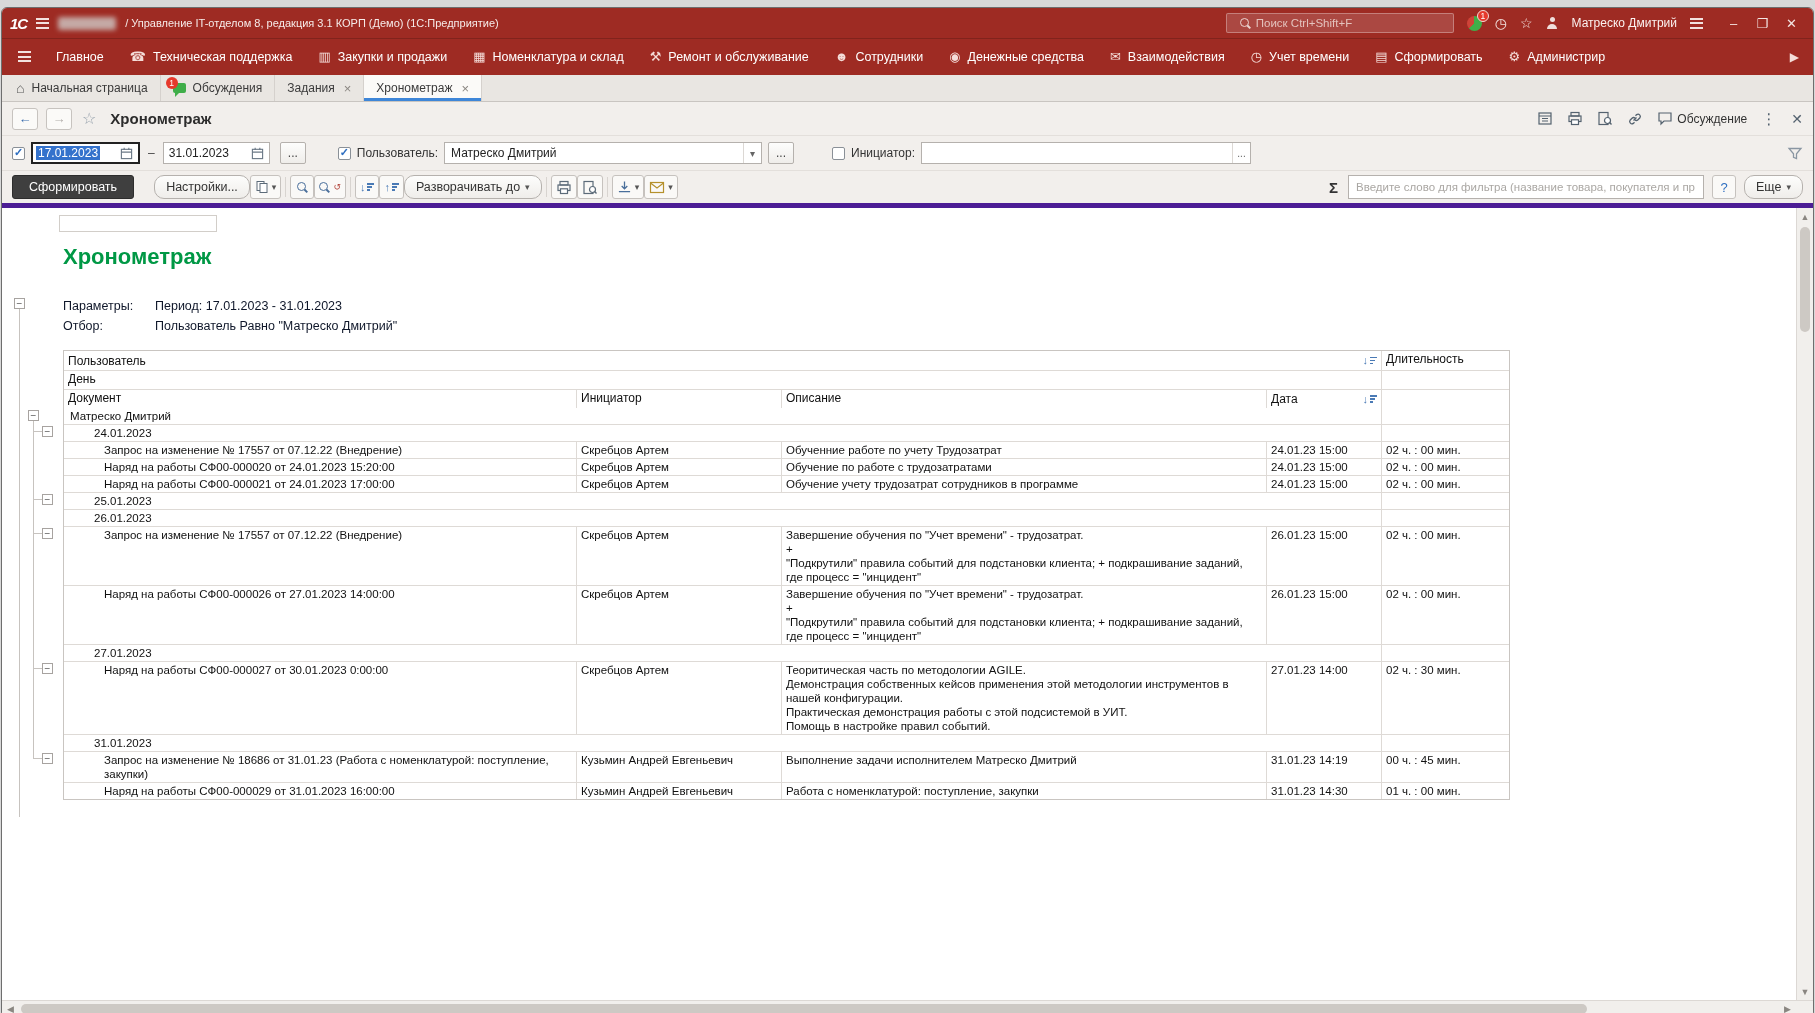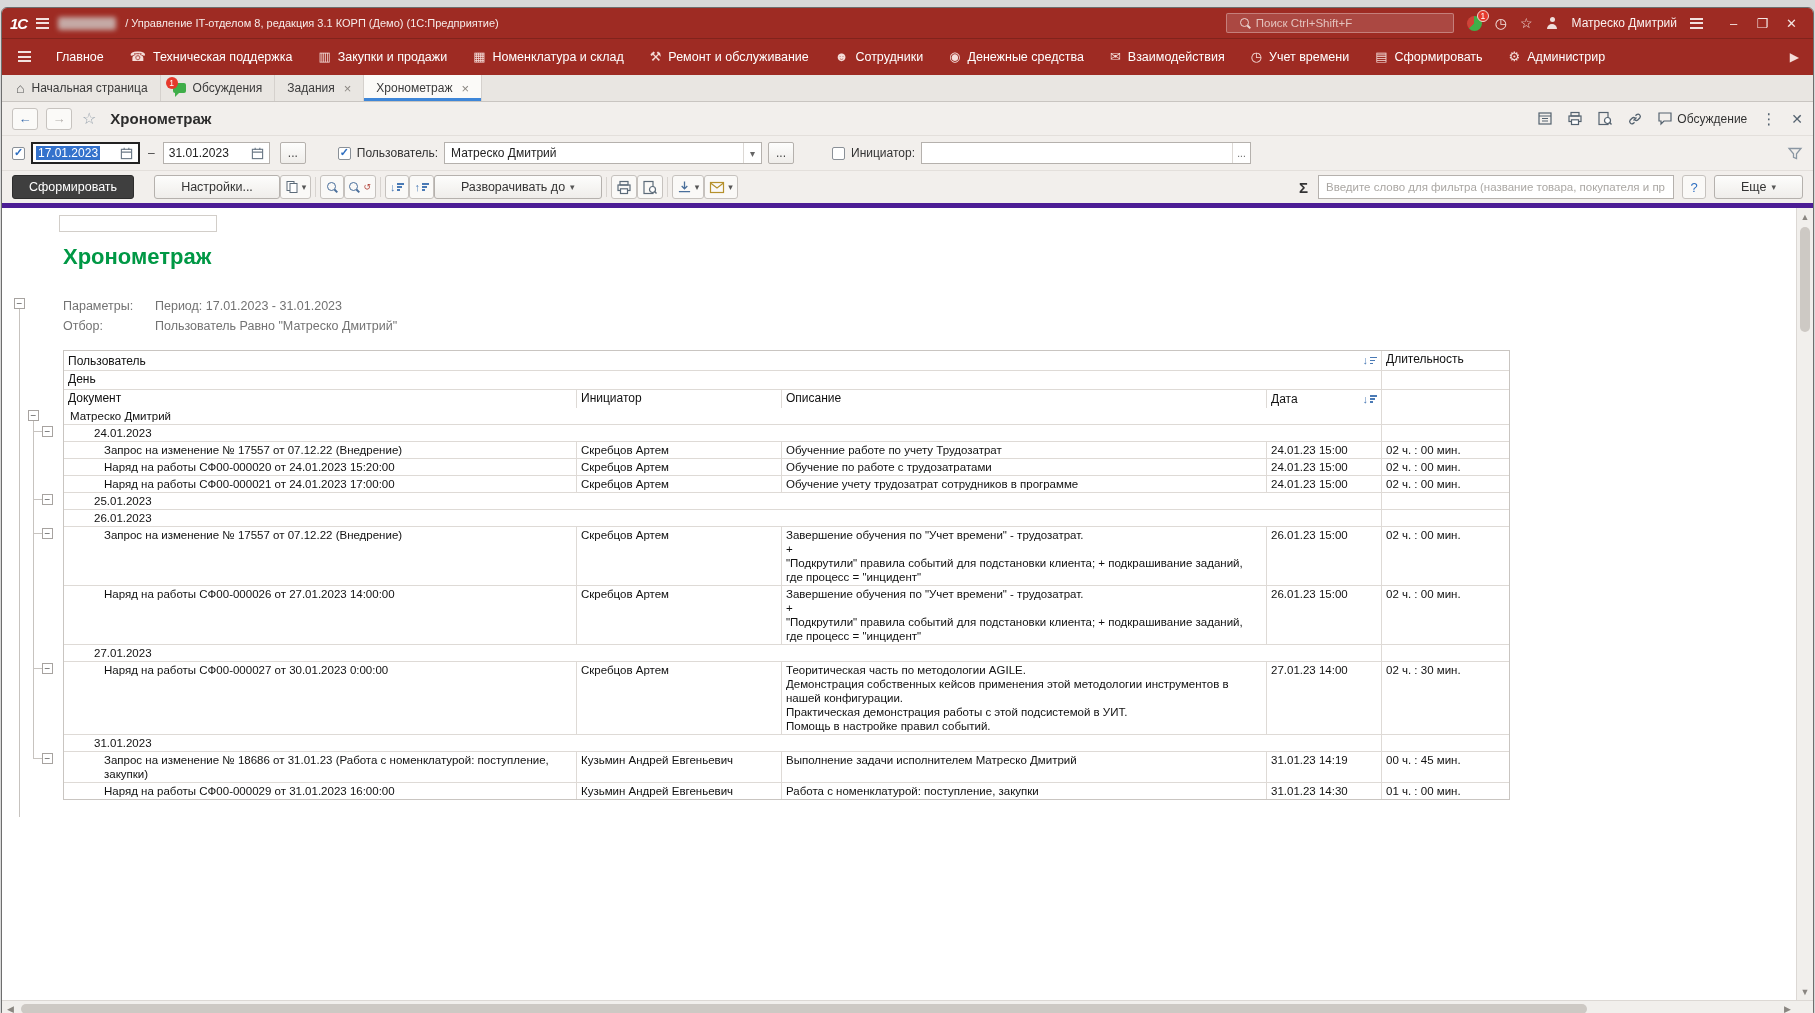--- a/index.html
+++ b/index.html
@@ -76,21 +76,21 @@
 .dashsep{color:#444;padding:0 2px}
 .smallbtn{height:22px;min-width:26px;border:1px solid #b5b1ad;border-radius:2px;background:linear-gradient(#fdfdfc,#efedea);display:flex;align-items:center;justify-content:center;font-size:12px;color:#444;padding:0 5px}
 .combo{height:22px;border:1px solid #b5b1ad;background:#fff;display:flex;align-items:center}
 .combo .val{padding:0 6px;font-size:12px;color:#222;flex:1;white-space:nowrap;overflow:hidden}
 .combo .dd{width:18px;height:100%;display:flex;align-items:center;justify-content:center;color:#666;font-size:10px;border-left:1px solid #dcd8d4}
 .funnel{margin-left:auto}
 
 
 .toolbar{height:37px;background:#f2efec;display:flex;align-items:center;padding:0 10px;flex:none;border-bottom:5px solid #4c1d95}
 .btn-primary{height:24px;background:#3f3f3f;border:1px solid #2d2d2d;border-radius:3px;color:#fff;font-size:12.5px;padding:0 16px;display:flex;align-items:center}
-.btn{height:24px;border:1px solid #b5b1ad;border-radius:3px;background:linear-gradient(#fdfdfc,#efedea);color:#333;font-size:12.5px;padding:0 26px;display:flex;align-items:center;gap:5px}
+.btn{height:24px;border:1px solid #b5b1ad;border-radius:10px;background:linear-gradient(#fdfdfc,#efedea);color:#333;font-size:12.5px;padding:0 11px;display:flex;align-items:center;gap:5px}
 .tbtn{height:24px;min-width:24px;border:1px solid #c6c2be;border-radius:3px;background:#faf9f7;display:flex;align-items:center;justify-content:center;gap:3px;padding:0 4px;color:#4a6f9b}
 .tsep{width:1px;height:20px;background:#d8d4d0;margin:0 4px}
 .ddc{font-size:9px;color:#555}
 .azsort{display:inline-flex;align-items:center;gap:2px}
 .azsort .arr{color:#4a7ab5;font-size:11px;line-height:1}
 .azsort .bars{display:flex;flex-direction:column;gap:1.5px}
 .azsort .bars i{display:block;height:1.5px;background:#4a7ab5}
 .azsort .bars i:nth-child(1){width:7px}
 .azsort .bars i:nth-child(2){width:5px}
 .azsort .bars i:nth-child(3){width:3px}
@@ -103,21 +103,21 @@
 
 .report-area{flex:1;display:flex;flex-direction:column;min-height:0;background:#fff}
 .report-main{flex:1;display:flex;min-height:0}
 .gutter{width:55px;flex:none;position:relative;background:#fff}
 .gbox{position:absolute;width:11px;height:11px;border:1px solid #a7a3a0;background:#fff;color:#555;font-size:10px;line-height:9px;text-align:center;z-index:2}
 .gline{position:absolute;background:#c7c3bf;z-index:1}
 .report-canvas{flex:1;position:relative;overflow:hidden;background:#fff}
 .cornerbox{position:absolute;left:2px;top:7px;width:158px;height:17px;border:1px solid #d2cec9;background:#fff}
 .rc-inner{padding:36px 0 0 6px}
 .rtitle{color:#009845;font-size:22px;font-weight:bold;margin-bottom:26px}
-.params{font-size:12.5px;color:#737373;line-height:20px;margin-bottom:14px}
+.params{font-size:12.5px;color:#0f172a;line-height:20px;margin-bottom:14px}
 .params .prow{display:flex}
 .params .plabel{width:92px;flex:none}
 .rtable{width:1447px;border:1px solid #c9c5c1;font-size:11.5px;color:#111}
 .trow{display:flex;border-top:1px solid #dedad6;min-height:16px;align-items:stretch;background:#fff}
 .trow:first-child{border-top:none}
 .cell{padding:1px 4px;line-height:14px}
 .c-doc{width:512px;flex:none}
 .c-init{width:205px;flex:none;border-left:1px solid #dedad6}
 .c-desc{width:485px;flex:none;border-left:1px solid #dedad6;white-space:pre-line}
 .c-date{width:115px;flex:none;border-left:1px solid #dedad6}

